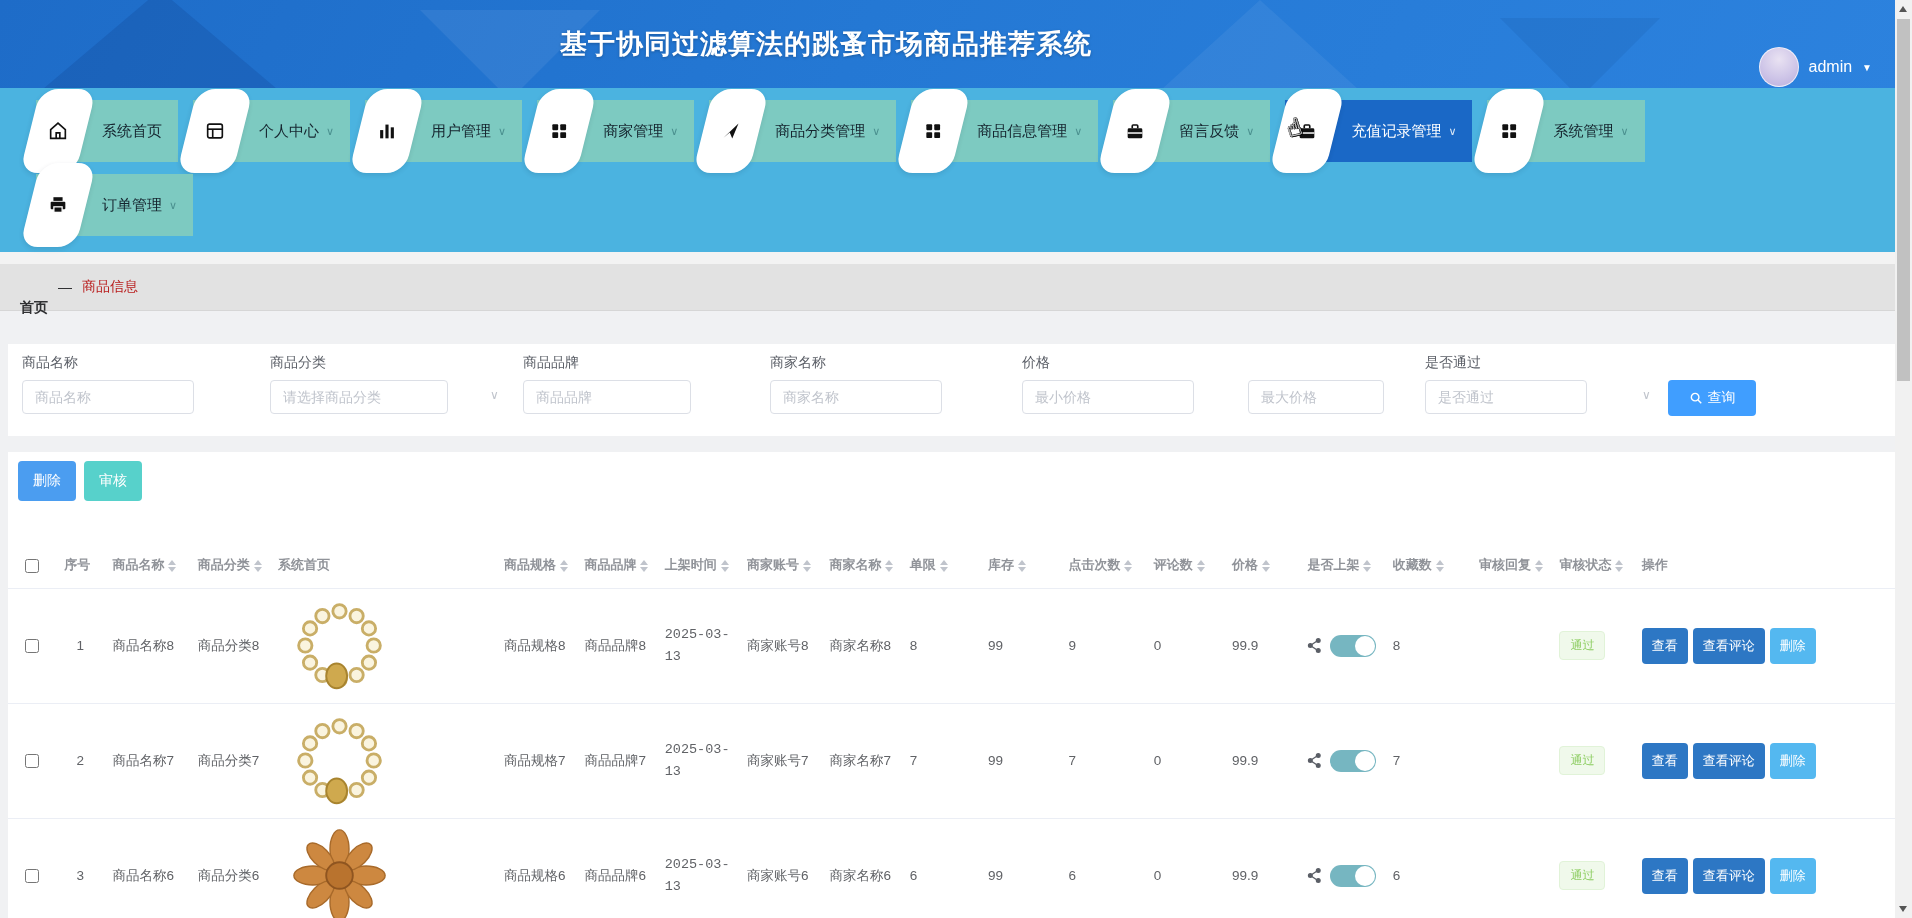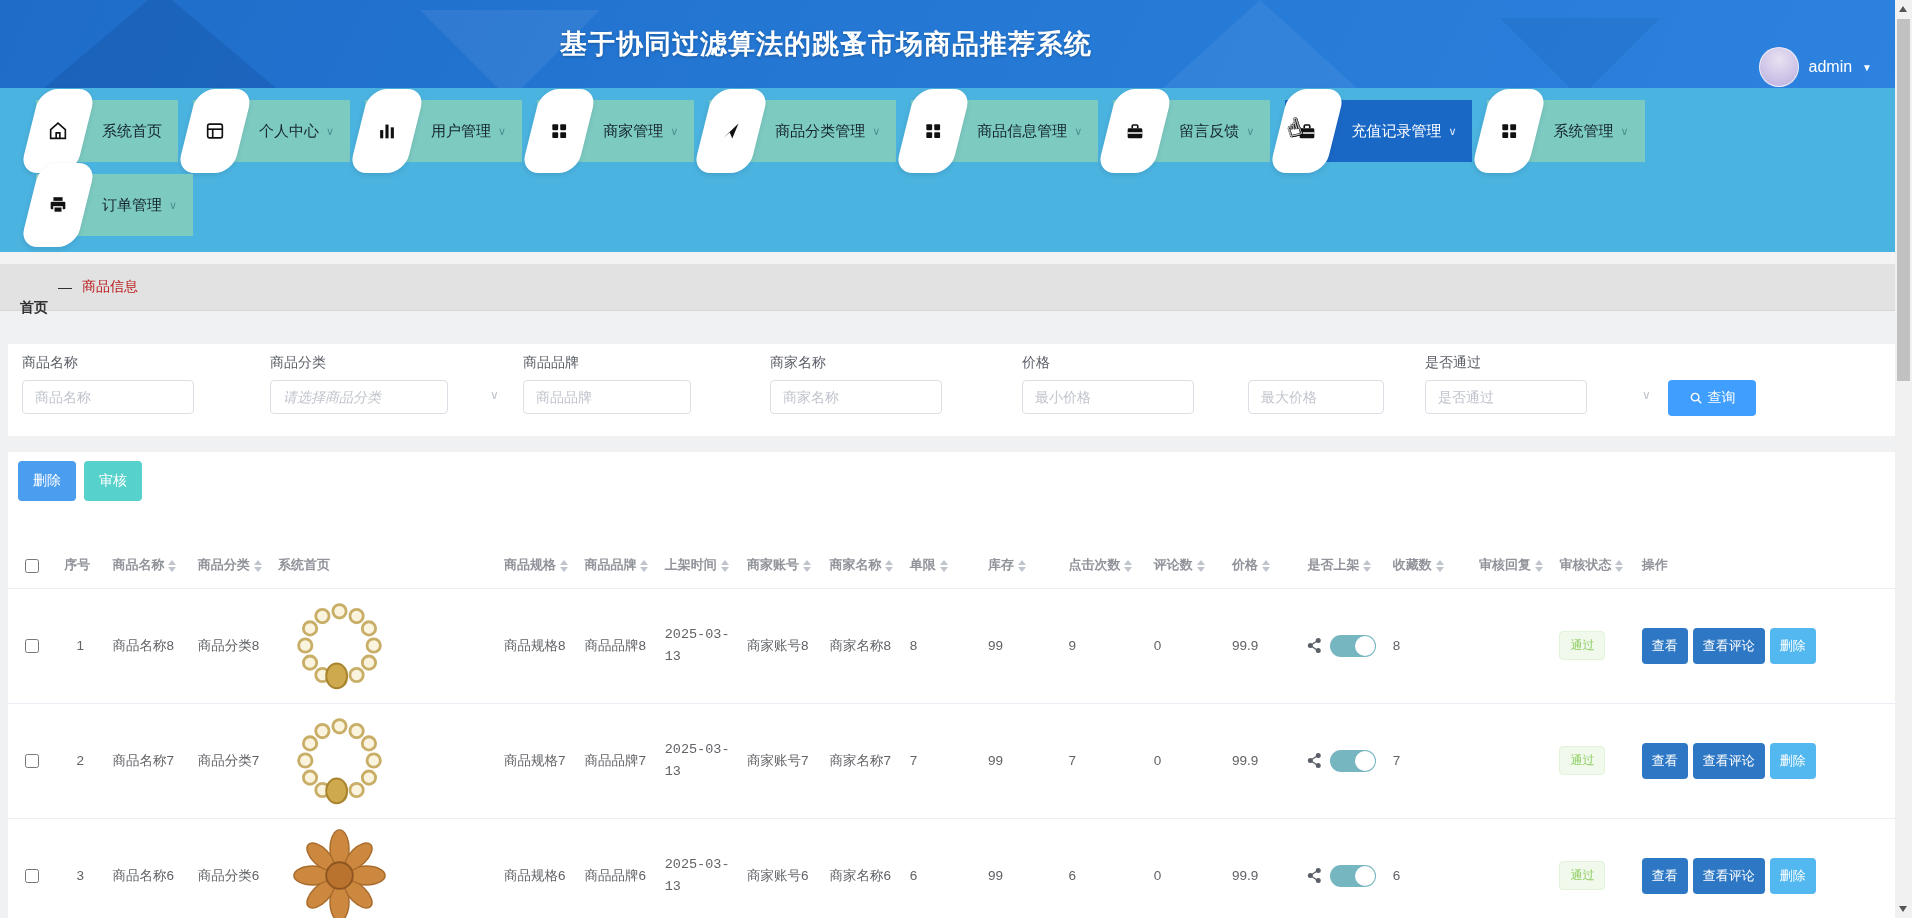--- a/index.html
+++ b/index.html
@@ -234,21 +234,21 @@
   <span class="bc-home">首页</span>
   <span class="bc-sep">—</span>
   <span class="bc-current">商品信息</span>
 </div>
 
 <div class="card filter-card">
   <span class="fg-label" style="left:14px">商品名称</span>
   <input class="f-input" style="left: 14px; width: 172px;" placeholder="商品名称">
 
   <span class="fg-label" style="left:262px">商品分类</span>
-  <input class="f-input" style="left: 262px; width: 178px; font-style: italic;" readonly="" placeholder="请选择商品分类">
+  <input class="f-input" style="left: 262px; width: 178px;" readonly="" placeholder="请选择商品分类">
   <span class="sel-caret" style="left:482px">∨</span>
 
   <span class="fg-label" style="left:515px">商品品牌</span>
   <input class="f-input" style="left: 515px; width: 168px;" placeholder="商品品牌">
 
   <span class="fg-label" style="left:762px">商家名称</span>
   <input class="f-input" style="left: 762px; width: 172px;" placeholder="商家名称">
 
   <span class="fg-label" style="left:1014px">价格</span>
   <input class="f-input" style="left: 1014px; width: 172px;" placeholder="最小价格">

